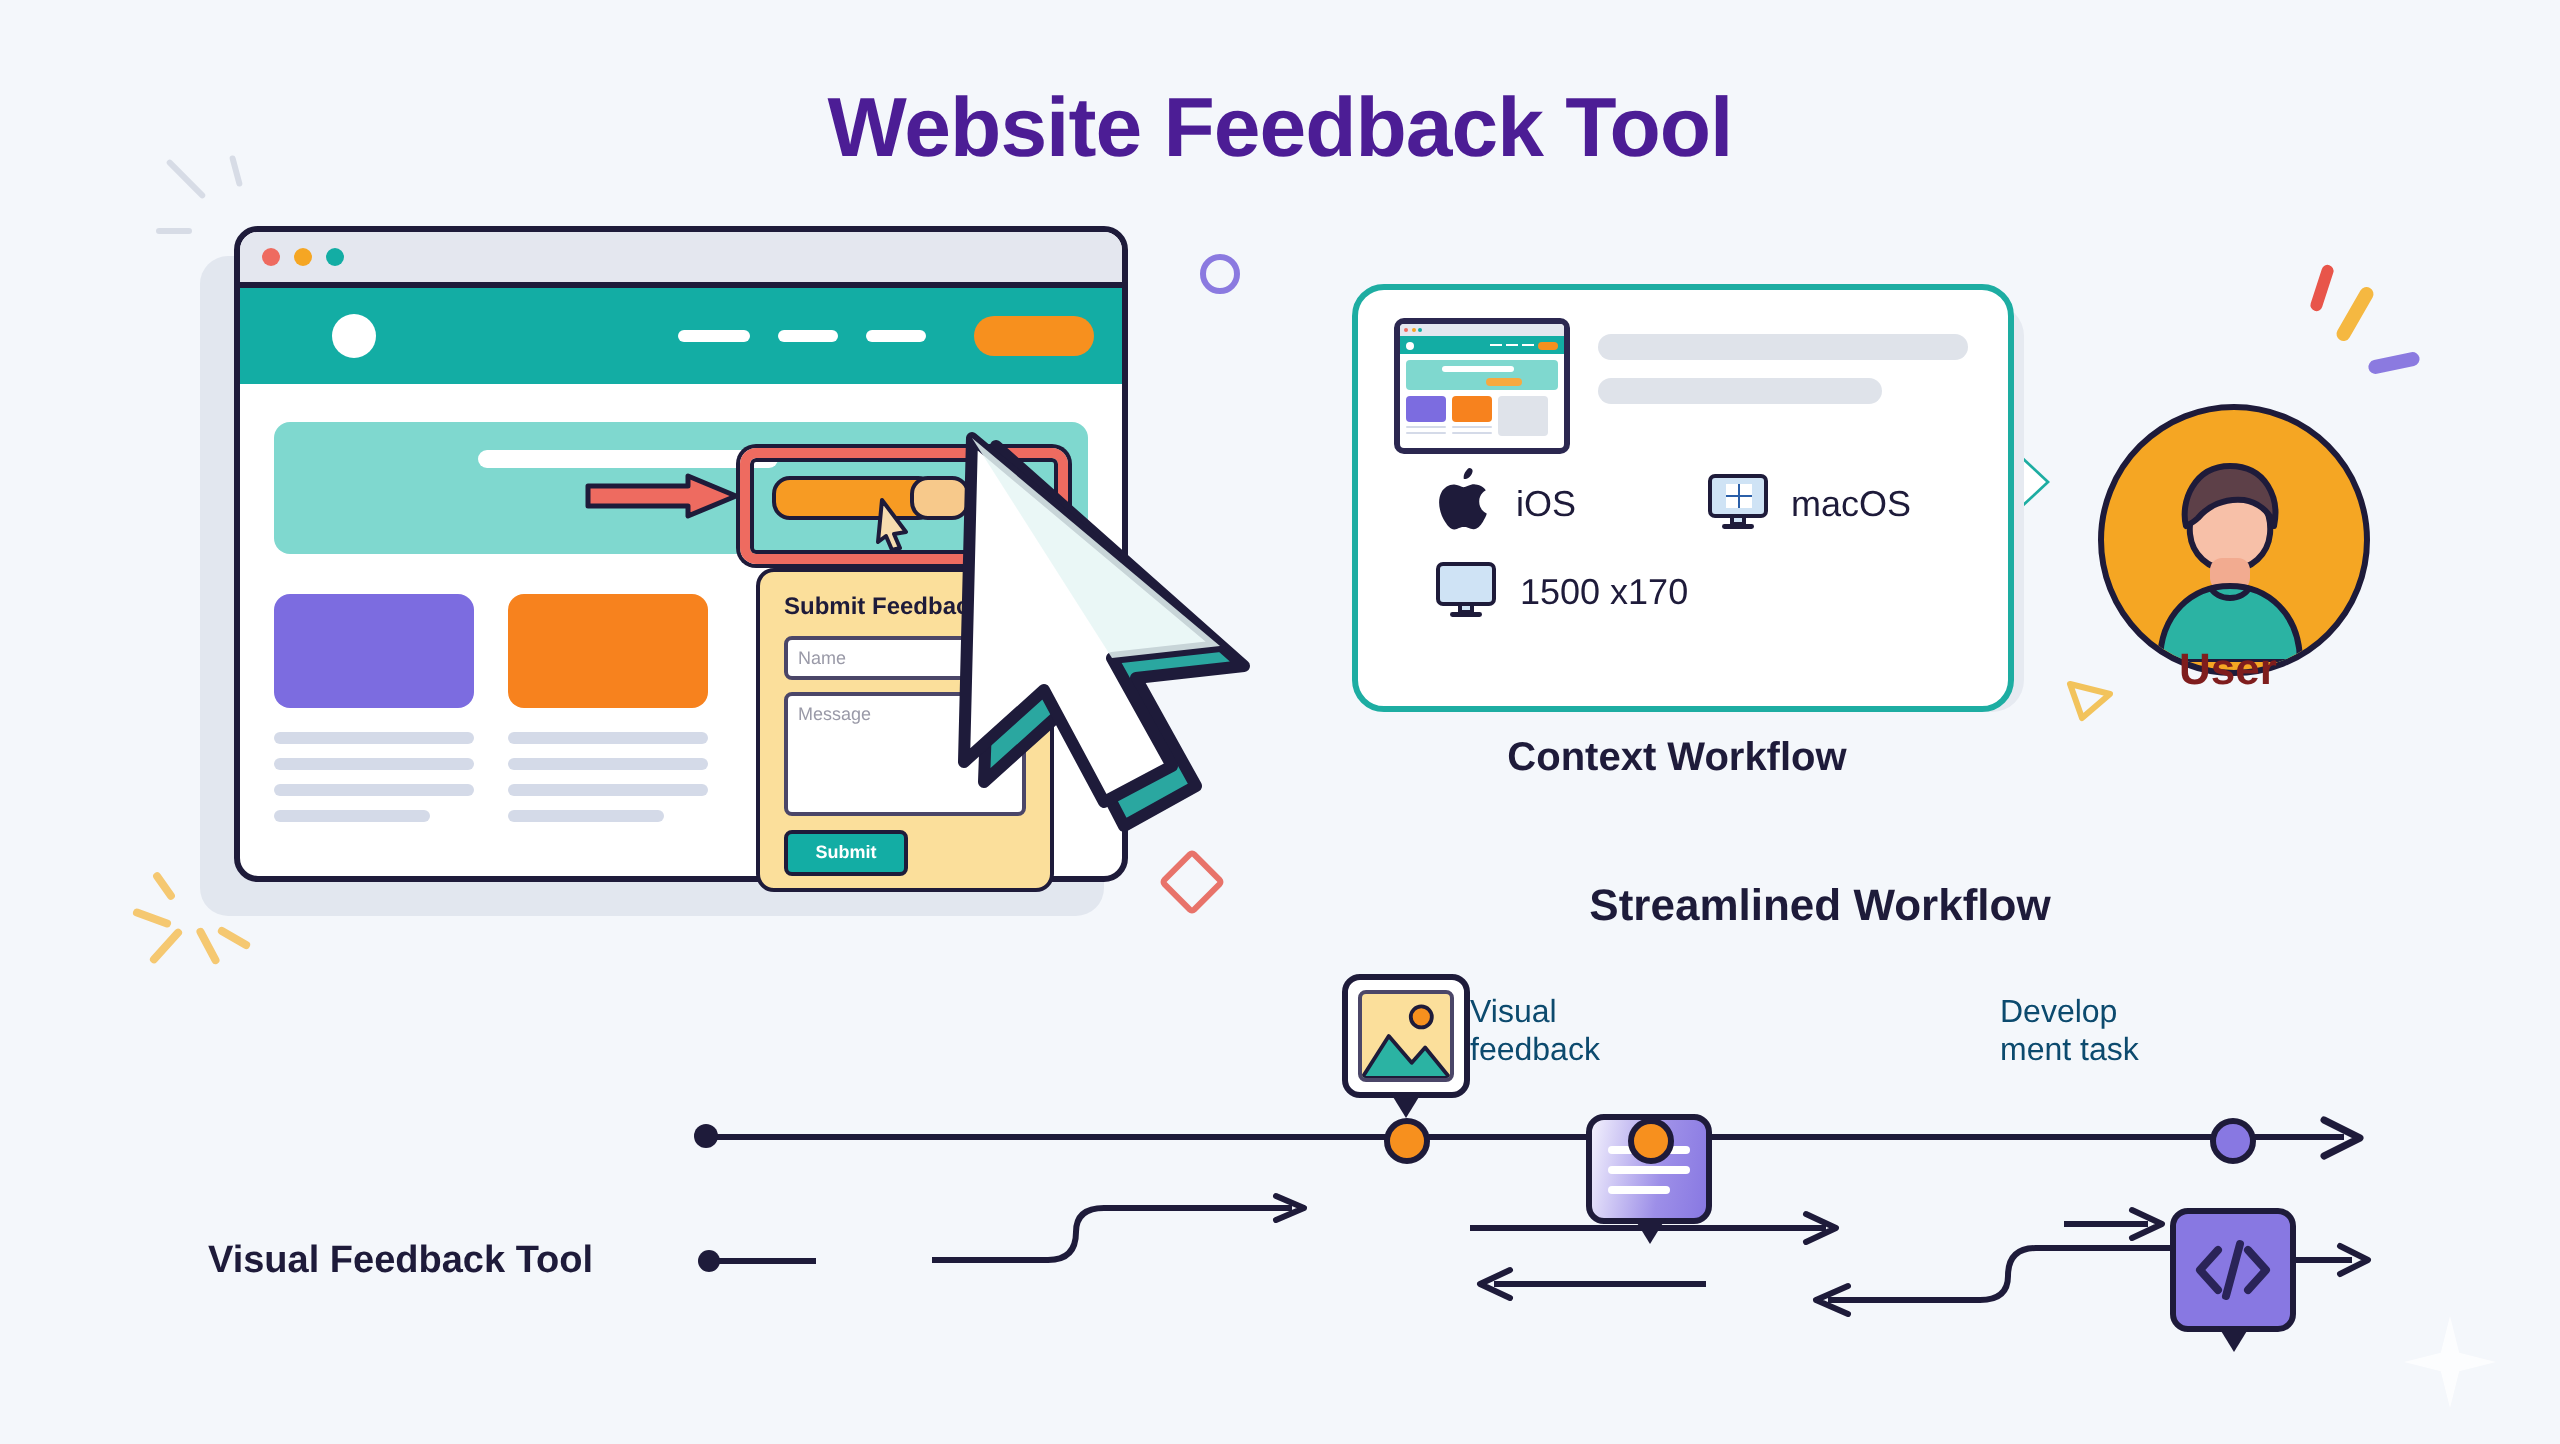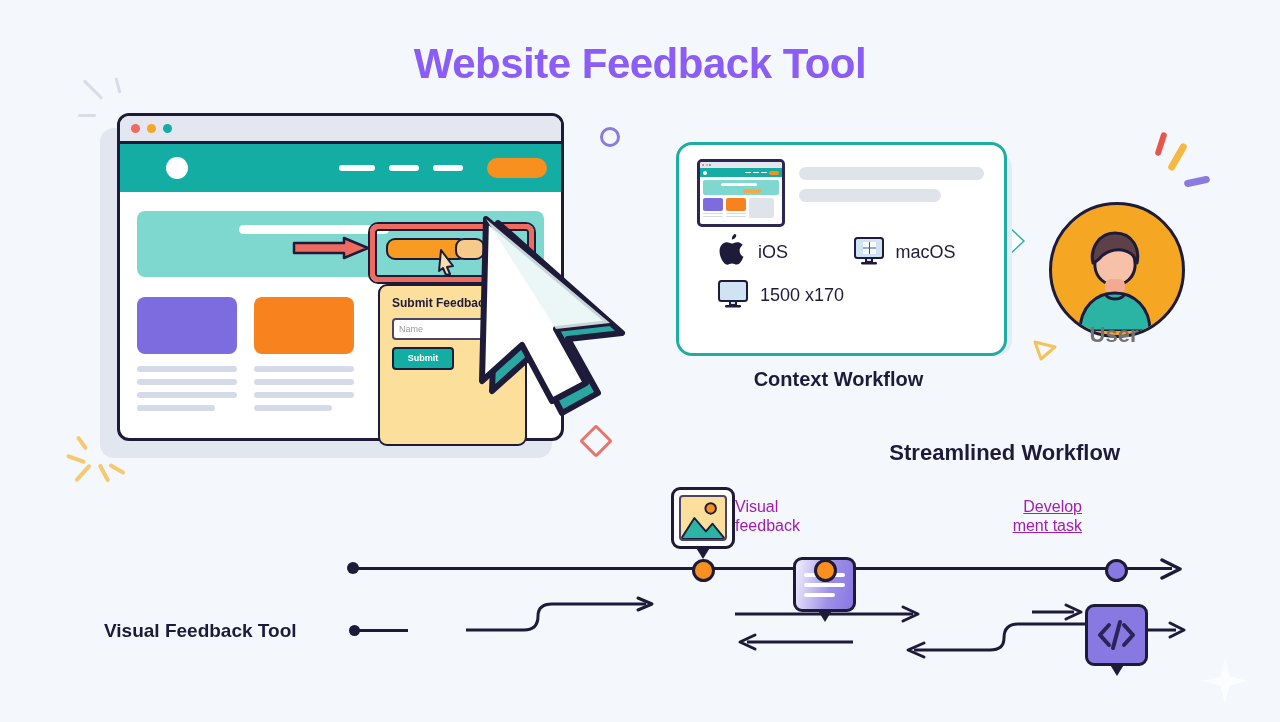--- a/index.html
+++ b/index.html
@@ -9,21 +9,21 @@
     font-family:"Liberation Sans", sans-serif;
     position:relative;
   }
   .stage{position:absolute;inset:0;}
   .abs{position:absolute;}
 
   
   .title{
     left:0;right:0;top:40px;text-align:center;
     font-size:42px;font-weight:bold;letter-spacing:-0.5px;
-    color:#8b5cf6;
+    color:#4c1d95;
   }
 
   
   .decor{pointer-events:none;}
   .ring{border-radius:50%;border:3px solid #8b7ae0;width:14px;height:14px;}
   .dash{border-radius:4px;}
   .diamond{width:18px;height:18px;border:3px solid #e8736a;transform:rotate(45deg);border-radius:3px;}
   .sparkline{background:#d7dce6;border-radius:2px;height:3px;}
   .ysp{background:#f5c871;border-radius:2px;height:4px;}
   .bigstar{
@@ -119,37 +119,37 @@
     border-left:28px solid #fff;
     filter:drop-shadow(2px 0 0 #1dada2);
   }
   .ctxcaption{left:676px;top:368px;width:325px;text-align:center;
     font-size:20px;font-weight:bold;color:#1e1b3a;}
 
   
   .useravatar{left:1049px;top:202px;width:130px;height:130px;border-radius:50%;
     background:#f5a623;border:3px solid #1e1b3a;overflow:hidden;}
   .userlabel{left:1049px;top:322px;width:130px;text-align:center;font-size:22px;
-    font-weight:bold;color:#737373;}
-
-  
-  .wfTitle{left:700px;top:440px;width:420px;text-align:right;
+    font-weight:bold;color:#7f1d1d;}
+
+  
+  .wfTitle{left:700px;top:440px;width:420px;text-align:center;
     font-size:22px;font-weight:bold;color:#1e1b3a;}
   .rowlabel{font-size:19px;font-weight:bold;color:#1e1b3a;}
   .tl-line{height:3px;background:#1e1b3a;}
   .tl-dot{width:17px;height:17px;border-radius:50%;border:3px solid #1e1b3a;}
   .bubble{
     border:3px solid #1e1b3a;border-radius:9px;position:relative;
   }
   .bubble:after{
     content:"";position:absolute;left:50%;bottom:-13px;margin-left:-8px;
     width:0;height:0;border-left:8px solid transparent;border-right:8px solid transparent;
     border-top:13px solid #1e1b3a;
   }
-  .wf-cap{font-size:16px;color:#a21caf;line-height:19px;}
+  .wf-cap{font-size:16px;color:#0c4a6e;line-height:19px;}
 </style>
 </head>
 <body>
 
 <div class="stage">
 
   <div class="abs title">Website Feedback Tool</div>
 
   <div class="abs decor" style="left:78px;top:82px;width:50px;height:46px;">
     <div class="abs sparkline" style="left:2px;top:6px;width:26px;transform:rotate(45deg);"></div>
@@ -234,20 +234,21 @@
 
   <div class="abs" style="left:437px;top:248px;">
     <svg width="22" height="28" viewBox="0 0 22 28">
       <path d="M4 2 L16 18 L10 19 L13 26 L9 27 L6 20 L2 23 Z" fill="#f7dcae" stroke="#1e1b3a" stroke-width="2" stroke-linejoin="round"></path>
     </svg>
   </div>
 
   <div class="abs fform">
     <div class="fhead">Submit Feedback</div>
     <div class="finput">Name</div>
+    <div class="ftext">Message</div>
     <div class="fbtn">Submit</div>
   </div>
 
   <div class="abs cursor">
     <svg width="200" height="210" viewBox="0 0 200 210">
       <path d="M58 8 L182 118 L128 124 L158 178 L122 198 L92 140 L52 176 Z" fill="#2aa7a0" stroke="#1e1b3a" stroke-width="6" stroke-linejoin="round"></path>
       <path d="M46 4 L170 108 L116 114 L146 168 L112 186 L82 130 L42 166 Z" fill="#ffffff" stroke="#1e1b3a" stroke-width="6" stroke-linejoin="round"></path>
       <path d="M46 4 L170 108 L116 114 Z" fill="#e6f6f4" opacity="0.85"></path>
     </svg>
   </div>
@@ -373,21 +374,21 @@
 feedback</div>
   <div class="abs tl-dot" style="left:692px;top:559px;background:#f7901e;"></div>
 
   <div class="abs bubble" style="left:793px;top:495px;width:57px;height:49px;background:linear-gradient(100deg,#f2f0fd 0%,#9d8fe8 60%,#8878e2 100%);">
     <div style="position:absolute;left:8px;top:13px;right:8px;height:4px;background:#fff;border-radius:2px;"></div>
     <div style="position:absolute;left:8px;top:23px;right:8px;height:4px;background:#fff;border-radius:2px;"></div>
     <div style="position:absolute;left:8px;top:33px;right:18px;height:4px;background:#fff;border-radius:2px;"></div>
   </div>
   <div class="abs tl-dot" style="left:814px;top:559px;background:#f7901e;"></div>
 
-  <div class="abs wf-cap" style="left:1000px;top:497px;width:82px;text-align:right;white-space:pre-line;text-decoration:underline;">Develop
+  <div class="abs wf-cap" style="left:1000px;top:497px;width:82px;white-space:pre-line;">Develop
 ment task</div>
   <div class="abs bubble" style="left:1085px;top:487px;width:57px;height:56px;background:#8878e2;">
     <svg width="57" height="56" viewBox="0 0 57 56">
       <path d="M21 18 L12 28 L21 38" fill="none" stroke="#2a2458" stroke-width="4" stroke-linecap="round" stroke-linejoin="round"></path>
       <path d="M36 18 L45 28 L36 38" fill="none" stroke="#2a2458" stroke-width="4" stroke-linecap="round" stroke-linejoin="round"></path>
       <path d="M32 15 L25 41" fill="none" stroke="#2a2458" stroke-width="4" stroke-linecap="round"></path>
     </svg>
   </div>
   <div class="abs tl-dot" style="left:1105px;top:559px;background:#8878e2;"></div>
 

